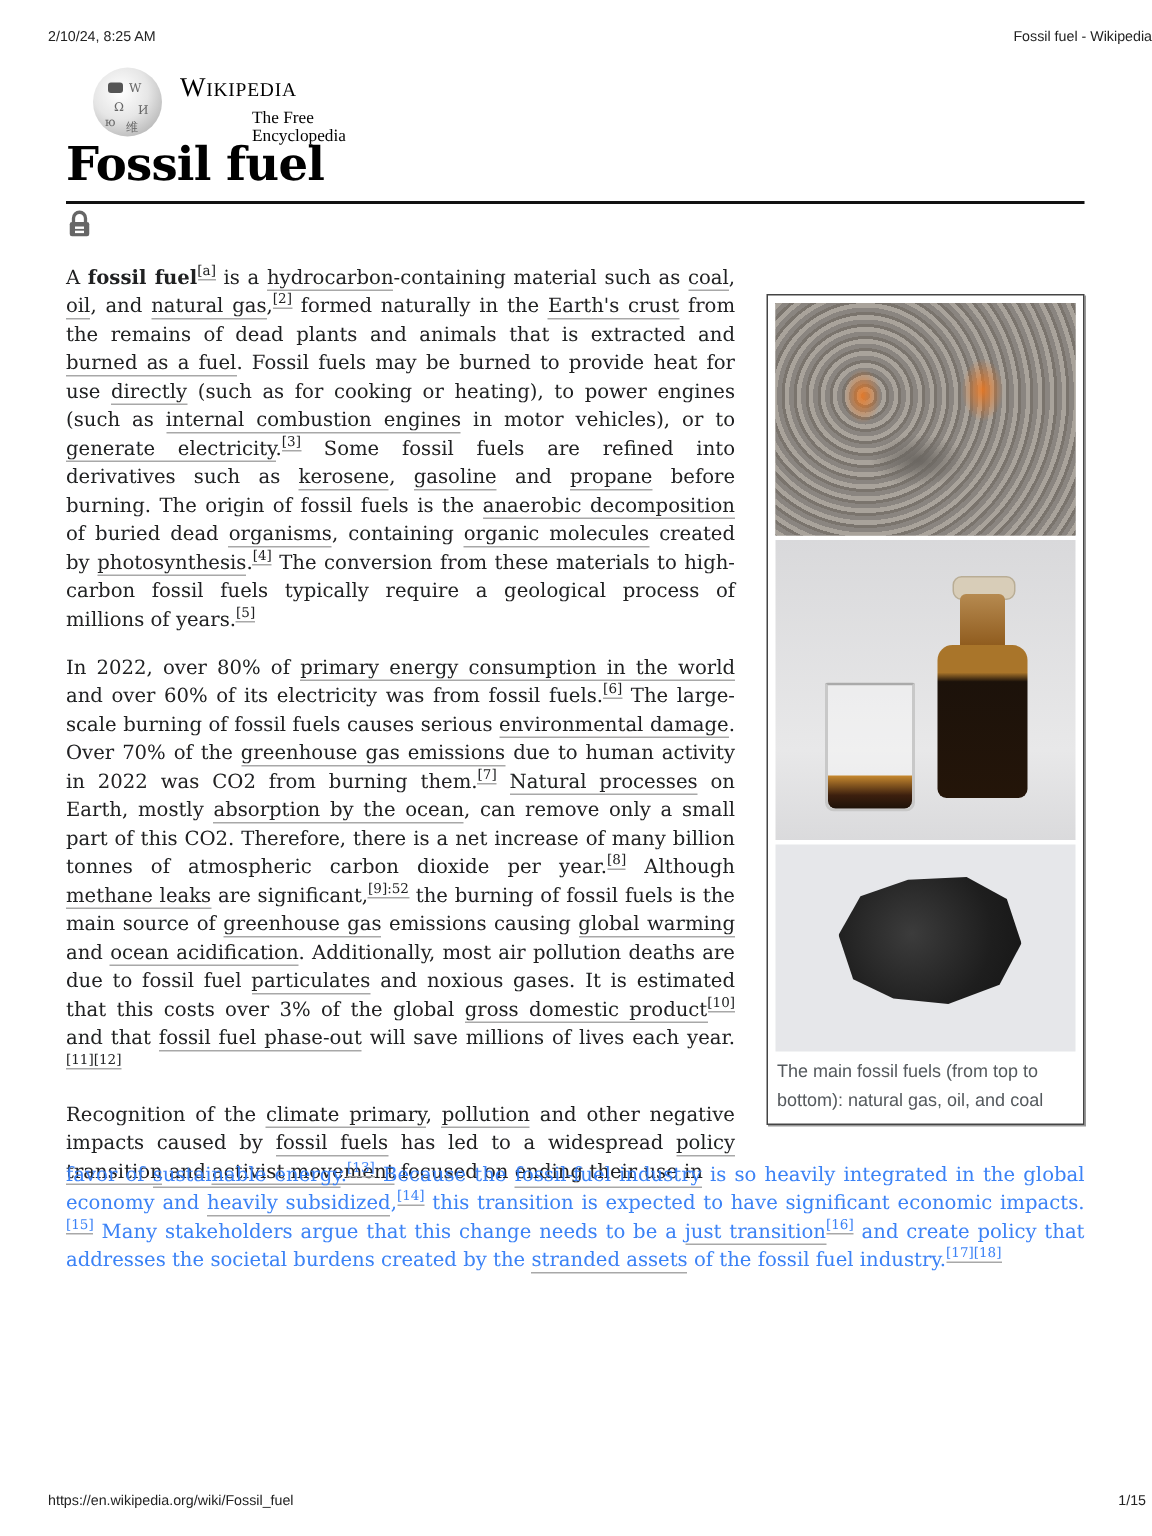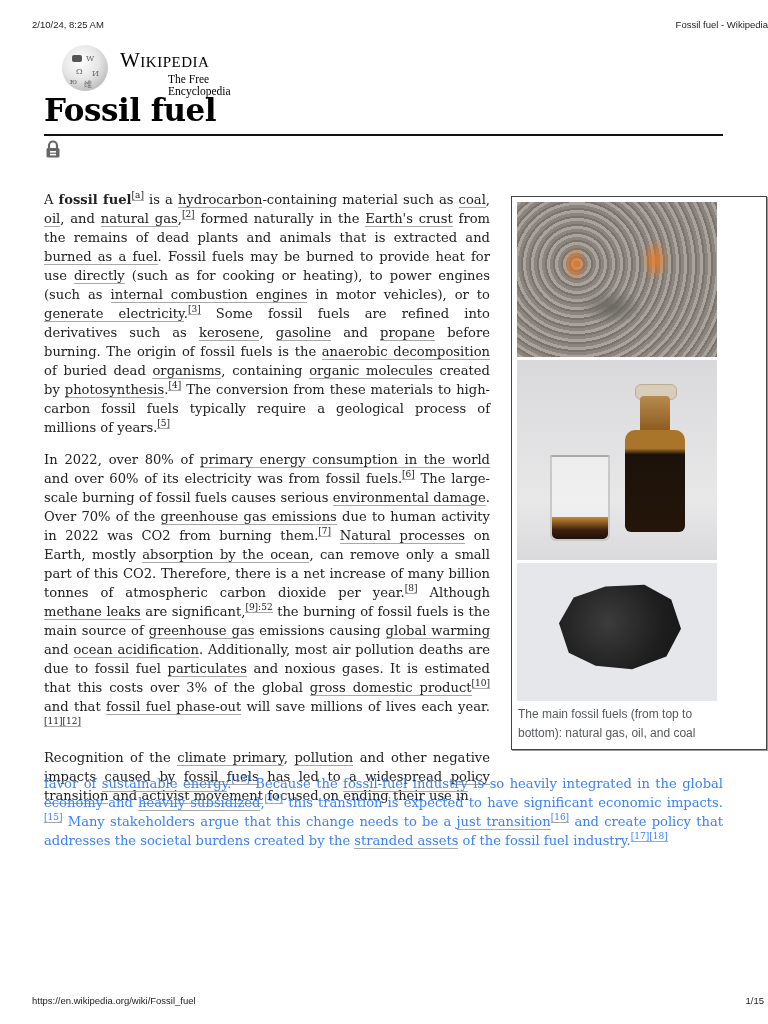--- a/index.html
+++ b/index.html
@@ -10,35 +10,35 @@
   .ph-left { position: absolute; left: 32px; }
   .ph-center { position: absolute; left: 0; width: 768px; text-align: right; }
   .pf-left { position: absolute; left: 32px; }
   .pf-right { position: absolute; right: 48px; }
 
   .logo { position: absolute; left: 62px; top: 45px; width: 200px; height: 48px; }
   .globe { position: absolute; left: 0; top: 0; width: 46px; height: 46px; border-radius: 50%;
     background: radial-gradient(circle at 40% 35%, #ffffff 0%, #e6e6e6 45%, #b9b9b9 80%, #9a9a9a 100%); }
   .globe span { position: absolute; font-family: "DejaVu Serif", serif; color: #666; font-size: 8px; }
   .globe .dark { position: absolute; left: 10px; top: 10px; width: 10px; height: 7px; background: #555; border-radius: 2px; }
-  .wordmark { position: absolute; left: 58px; top: 3px; font-family: "Liberation Serif", serif; font-size: 21px; letter-spacing: 0.5px; color: #000; font-variant: small-caps; }
+  .wordmark { position: absolute; left: 58px; top: 3px; font-family: "Liberation Serif", serif; font-size: 18px; letter-spacing: 0.5px; color: #000; font-variant: small-caps; }
   .tagline { position: absolute; left: 58px; top: 28px; font-family: "Liberation Serif", serif; font-size: 11.5px; color: #000; margin-left: 48px; }
 
   .page-title { position: absolute; left: 44px; top: 92px; font-family: "DejaVu Serif", serif; font-weight: bold; font-size: 31px; color: #000; margin: 0; letter-spacing: -0.5px; }
   .title-rule { position: absolute; left: 44px; top: 134px; width: 679px; height: 2px; background: #111; }
   .lock { position: absolute; left: 45px; top: 140px; width: 16px; height: 18px; }
 
-  .article { position: absolute; left: 44px; top: 190px; width: 446px; font-family: "DejaVu Serif", serif; font-size: 13.1px; line-height: 19px; color: #202122; text-align: justify; }
+  .article { position: absolute; left: 44px; top: 176px; width: 446px; font-family: "DejaVu Serif", serif; font-size: 13.1px; line-height: 19px; color: #202122; text-align: justify; }
   .article p { margin: 0 0 13px 0; }
   .wide { position: absolute; left: 44px; top: 774px; width: 679px; font-family: "DejaVu Serif", serif; font-size: 13.1px; line-height: 19px; color: #3b82f6; text-align: justify; }
   .lnk { border-bottom: 1px solid #a8a8a8; }
   sup { font-size: 9px; line-height: 0; vertical-align: 6px; }
   sup .ref { border-bottom: 1px solid #a8a8a8; }
 
-  .infobox { position: absolute; left: 511px; top: 196px; width: 210px; height: 552px; border: 1px solid #444; background: #fff; box-shadow: 1px 1px 0 #999; padding-left: 44px; }
+  .infobox { position: absolute; left: 511px; top: 196px; width: 210px; height: 552px; border: 1px solid #444; background: #fff; box-shadow: 1px 1px 0 #999; }
   .photo { position: absolute; left: 5px; width: 200px; }
   .photo-gas { top: 5px; height: 155px;
     background:
       radial-gradient(ellipse 18px 26px at 58px 62px, rgba(240,120,30,0.85), rgba(240,120,30,0) 70%),
       radial-gradient(ellipse 20px 30px at 138px 58px, rgba(240,120,30,0.85), rgba(240,120,30,0) 70%),
       radial-gradient(ellipse 40px 22px at 95px 105px, #6b6762, rgba(107,103,98,0) 80%),
       repeating-radial-gradient(circle at 30% 40%, #8a8580 0 3px, #a9a39b 3px 6px, #7a746d 6px 8px),
       #958f88; }
   .photo-oil { top: 163px; height: 200px; background: linear-gradient(180deg, #d9d9db 0%, #e8e8e9 70%, #dadadc 100%); }
   .beaker { position: absolute; left: 33px; top: 95px; width: 56px; height: 82px; border: 2px solid #c8c8c8; border-top: 2px solid #aaa; border-radius: 2px 2px 6px 6px; background: rgba(255,255,255,0.35); }

